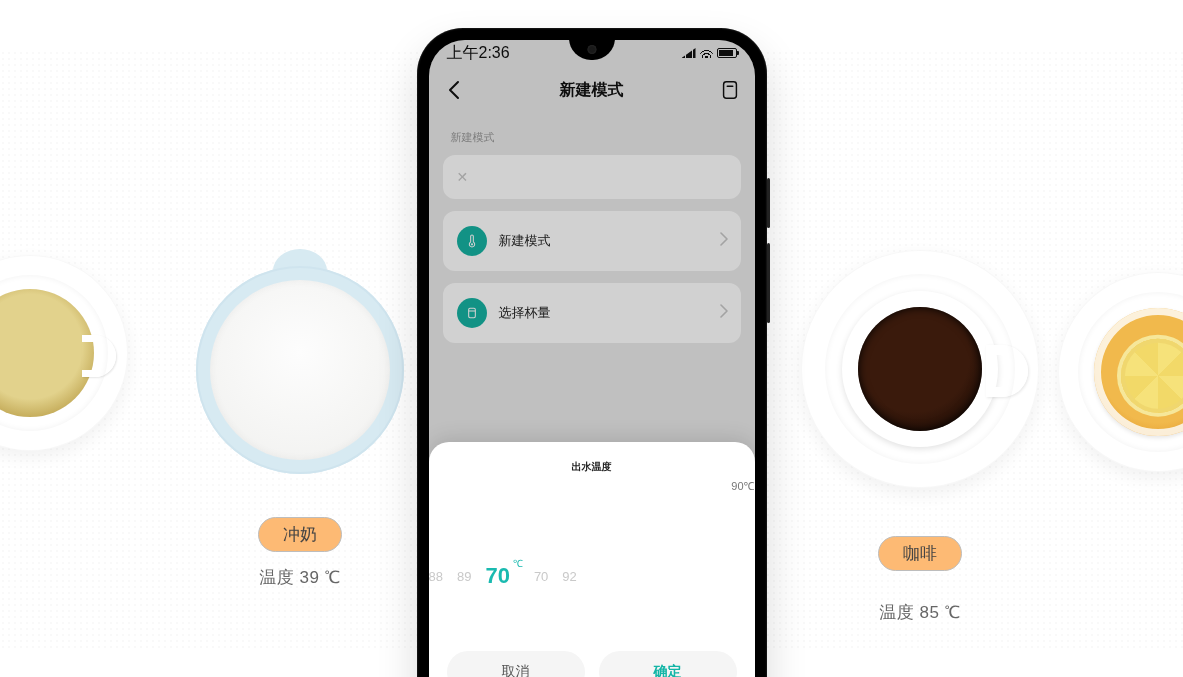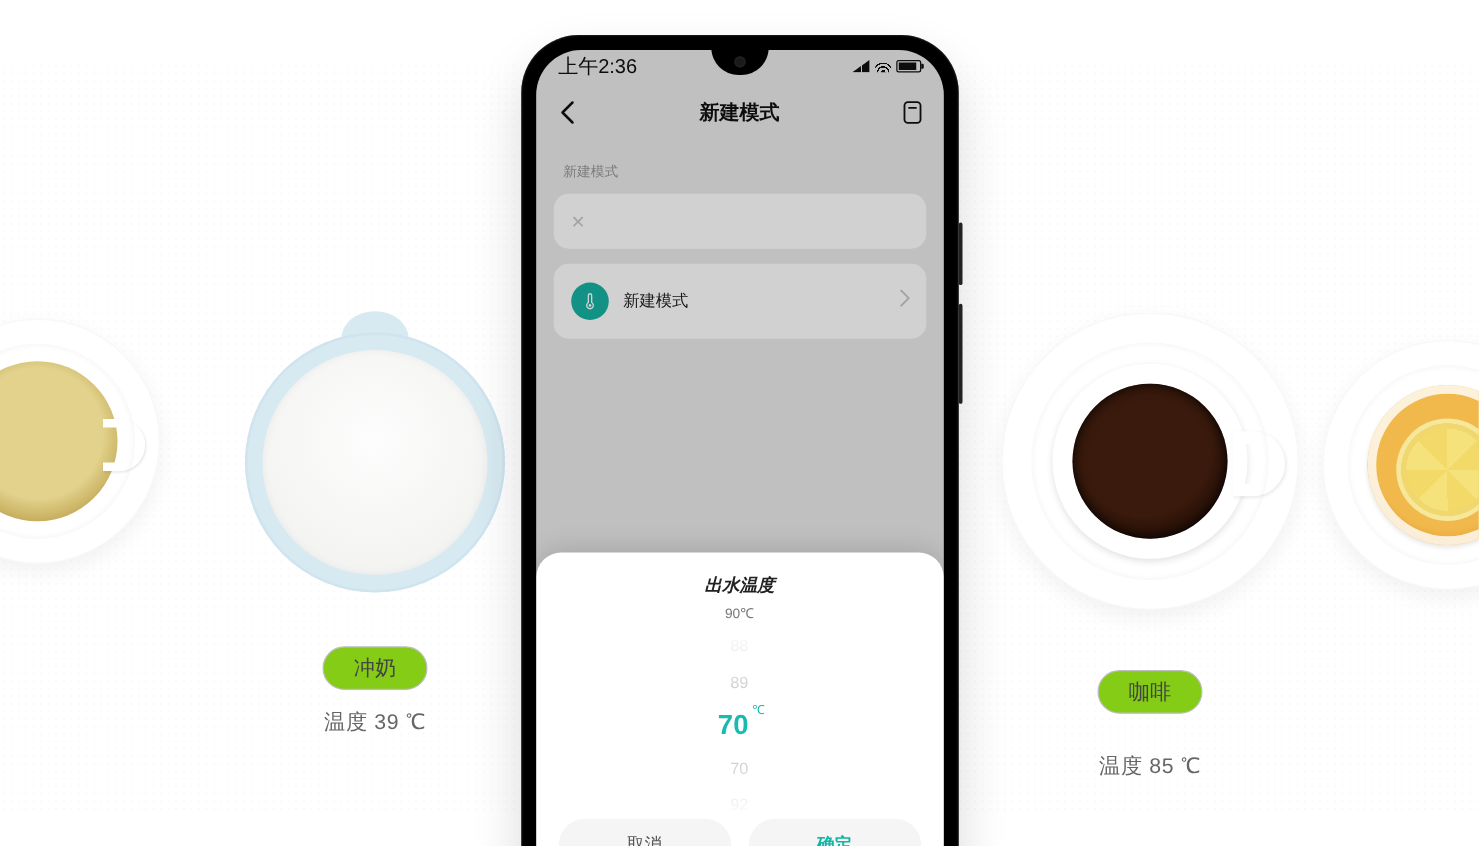--- a/index.html
+++ b/index.html
@@ -52,21 +52,21 @@
   
   .honey-col .plate { width:200px; height:200px; margin-top:272px; }
   .honey-cup { position:absolute; left:50%; top:50%; transform:translate(-50%,-50%); width:128px; height:128px; border-radius:50%;
                background:radial-gradient(circle at 50% 45%, #f1b94c 0 60%, #d98a1e 95%);
                box-shadow:inset 0 0 0 7px rgba(255,255,255,.8), 0 2px 4px rgba(0,0,0,.1); }
   .lemon { position:absolute; left:50%; top:50%; transform:translate(-50%,-45%); width:74px; height:74px; border-radius:50%;
            background:
              conic-gradient(#f6e27a 0 12.5%, #f2d968 0 25%, #f6e27a 0 37.5%, #f2d968 0 50%, #f6e27a 0 62.5%, #f2d968 0 75%, #f6e27a 0 87.5%, #f2d968 0 100%);
            box-shadow:0 0 0 4px #f6e79a, inset 0 0 0 4px #f0d76e; }
 
-  .pill { margin-top:32px; border:1px solid #bdbdbd; border-radius:999px; padding:5px 24px; font-size:17px; color:#444; background:#84cc16; }
+  .pill { margin-top:32px; border:1px solid #bdbdbd; border-radius:999px; padding:5px 24px; font-size:17px; color:#444; background:#fdba74; }
   .subtext { margin-top:14px; font-size:17px; color:#666; letter-spacing:.5px; }
 
   
   .phone {
     position:absolute; left:50%; top:28px; transform:translateX(-50%);
     width:350px; height:720px;
     border-radius:46px;
     background:#000;
     padding:12px;
     box-shadow:0 20px 40px rgba(0,0,0,.15), inset 0 0 2px #444;
@@ -113,27 +113,27 @@
   .card-input { flex:1; font-size:13px; color:#333; }
   .card .clear-x { color:#c7c7c7; font-size:14px; line-height:1; }
 
   .round-icon { width:30px; height:30px; border-radius:50%; background:#17b3a3; display:flex; align-items:center; justify-content:center; color:#fff; flex:0 0 30px; }
   .round-icon svg { width:16px; height:16px; }
   .card-label { font-size:13px; color:#222; }
 
   
   .sheet { position:absolute; left:0; right:0; bottom:0; background:#fff; border-radius:20px 20px 0 0;
            box-shadow:0 -4px 20px rgba(0,0,0,.12); z-index:30; padding:18px 0 8px; height:294px; }
-  .sheet-title { text-align:center; font-size:14px; font-weight:600; color:#222;font-style:italic; }
-  .sheet-sub   { text-align:center; font-size:11px; color:#777; margin-top:4px; }
+  .sheet-title { text-align:center; font-size:10px; font-weight:600; color:#222; }
+  .sheet-sub   { text-align:right; font-size:11px; color:#777; margin-top:4px; }
 
   .picker { position:relative; height:150px; margin-top:8px; overflow:hidden;
             -webkit-mask-image:linear-gradient(to bottom, transparent 0, #000 35%, #000 65%, transparent 100%);
                     mask-image:linear-gradient(to bottom, transparent 0, #000 35%, #000 65%, transparent 100%); }
-  .picker-list { position:absolute; left:0; right:0; top:50%; transform:translateY(-50%); display:flex; flex-direction:column; align-items:center; gap:14px; }
+  .picker-list { position:absolute; left:0; right:0; top:50%; transform:translateY(-50%); display:flex; flex-direction:row; align-items:center; gap:14px; }
   .picker-item { font-size:13px; color:#c9c9c9; }
   .picker-item.sel { font-size:22px; font-weight:600; color:#1abab0; position:relative; }
   .picker-item.sel sup { font-size:10px; font-weight:400; position:relative; top:-8px; left:3px; }
 
   .sheet-actions { display:flex; gap:14px; padding:0 18px; }
   .sheet-btn { flex:1; height:42px; border-radius:999px; background:#f5f5f5; display:flex; align-items:center; justify-content:center; font-size:14px; color:#555; }
   .sheet-btn.primary { color:#13b5a6; font-weight:600; }
 
   .chev-svg { width:10px; height:14px; }
 </style>
@@ -226,20 +226,34 @@
             </svg>
         </span>
         <span class="card-label">新建模式</span>
         <span class="chevron">
           <svg class="chev-svg" viewBox="0 0 10 14">
               <path d="M2 1l6 6-6 6" fill="none" stroke="#c7c7c7" stroke-width="1.6" stroke-linecap="round" stroke-linejoin="round"></path>
             </svg>
         </span>
       </div>
 
+      <div class="card">
+        <span class="round-icon">
+          <svg viewBox="0 0 24 24">
+              <rect x="7" y="5" width="10" height="14" rx="2" fill="none" stroke="#fff" stroke-width="1.6"></rect>
+              <line x1="7" y1="9" x2="17" y2="9" stroke="#fff" stroke-width="1.6"></line>
+            </svg>
+        </span>
+        <span class="card-label">选择杯量</span>
+        <span class="chevron">
+          <svg class="chev-svg" viewBox="0 0 10 14">
+              <path d="M2 1l6 6-6 6" fill="none" stroke="#c7c7c7" stroke-width="1.6" stroke-linecap="round" stroke-linejoin="round"></path>
+            </svg>
+        </span>
+      </div>
     </div>
 
     <div class="dim"></div>
 
     <div class="sheet">
       <div class="sheet-title">出水温度</div>
       <div class="sheet-sub">90℃</div>
 
       <div class="picker">
         <div class="picker-list">

